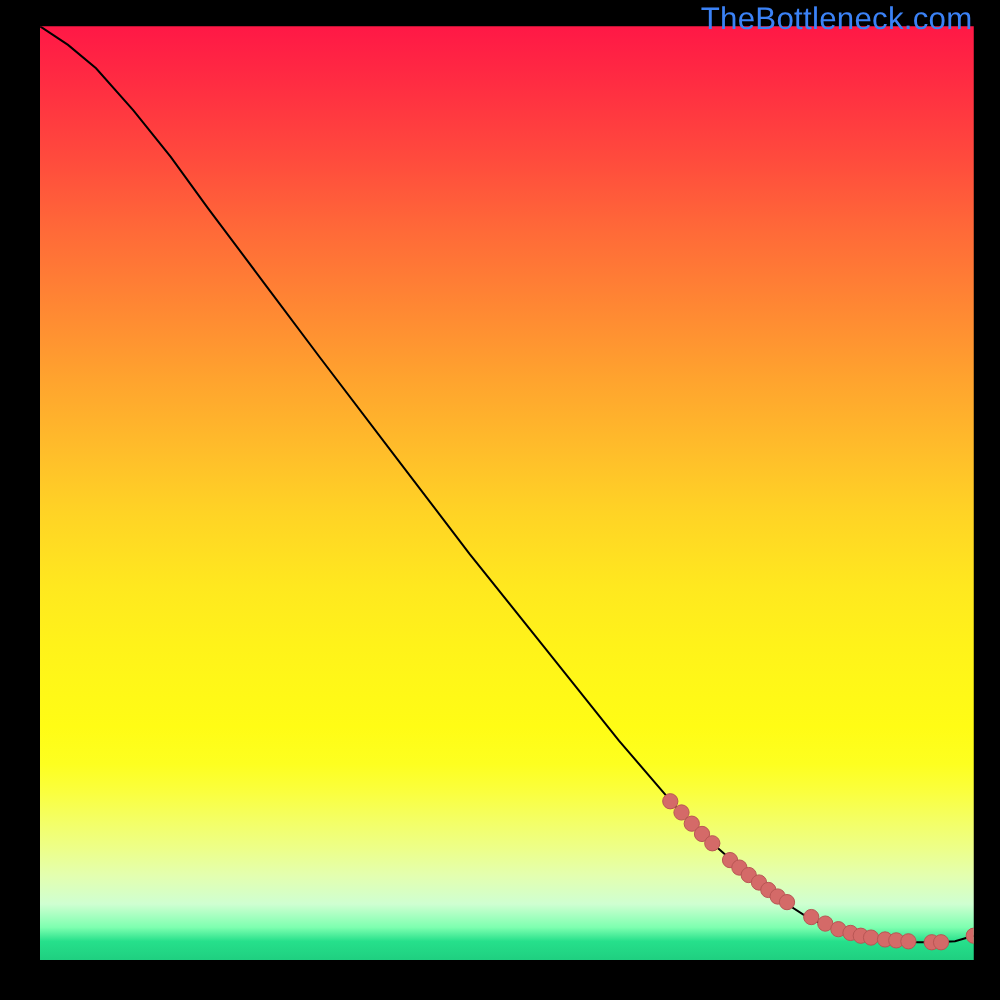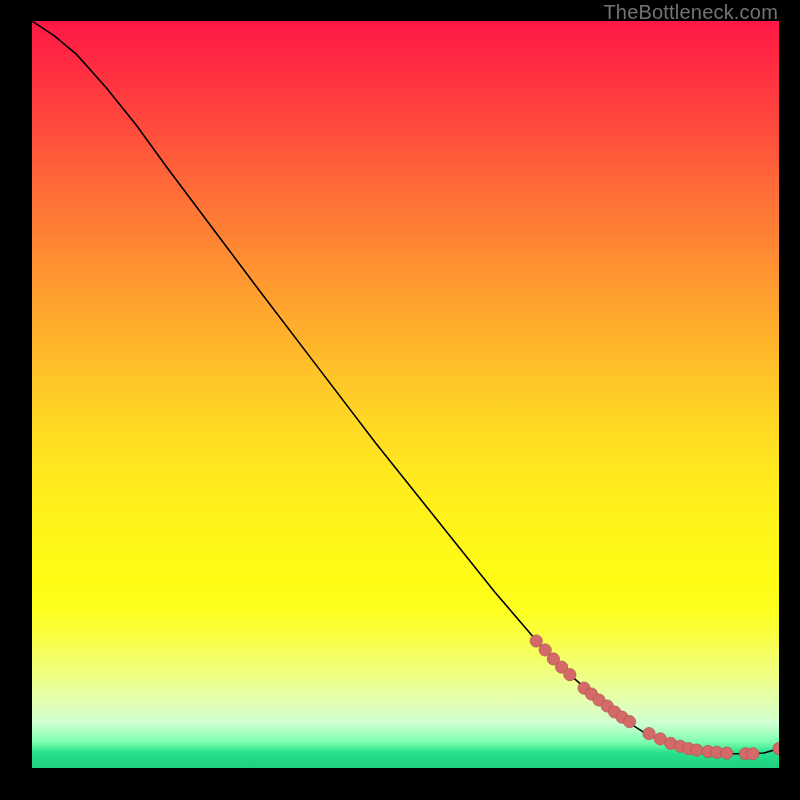--- a/index.html
+++ b/index.html
@@ -54,22 +54,22 @@
   .curve-svg {
     position: absolute;
     inset: 0;
     width: 100%;
     height: 100%;
   }
   .watermark {
     position: absolute;
     top: 1px;
     right: 22px;
-    color: #737373;
-    font-size: 20px;
+    color: #3b82f6;
+    font-size: 25px;
     font-weight: 500;
     letter-spacing: 0.2px;
     user-select: none;
   }
 </style>
 </head>
 <body>
 
 <div class="stage">
 

